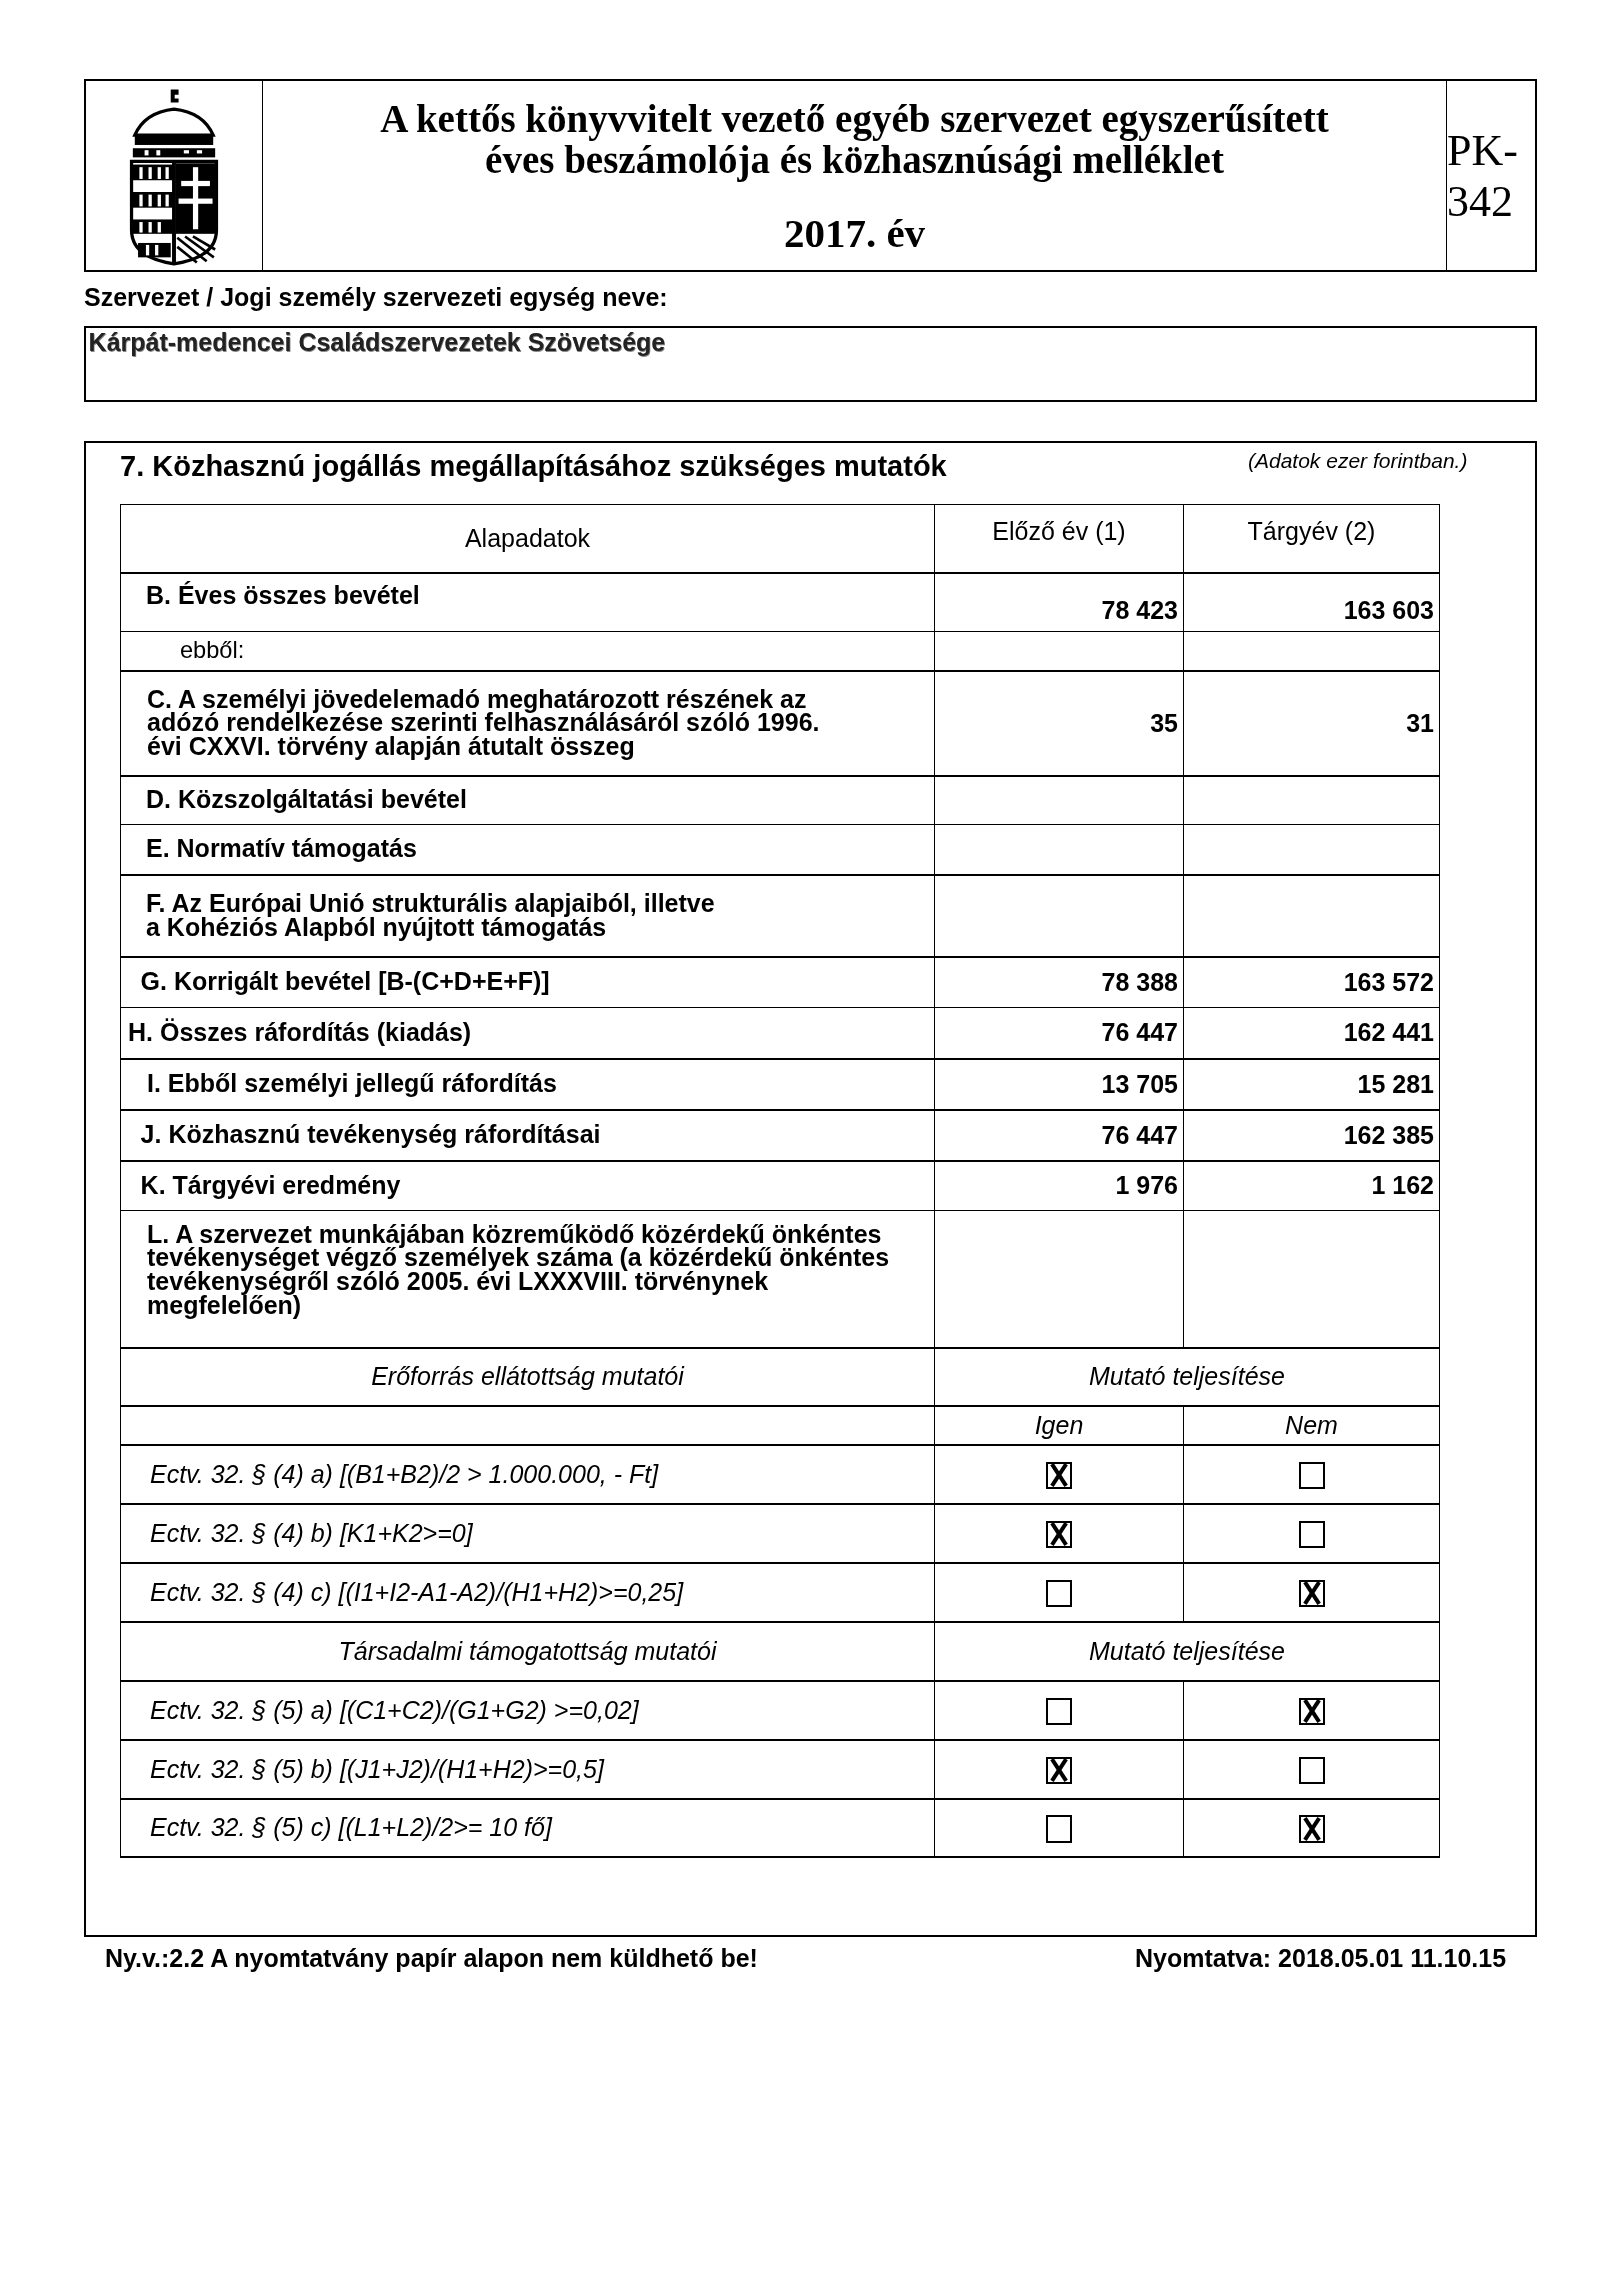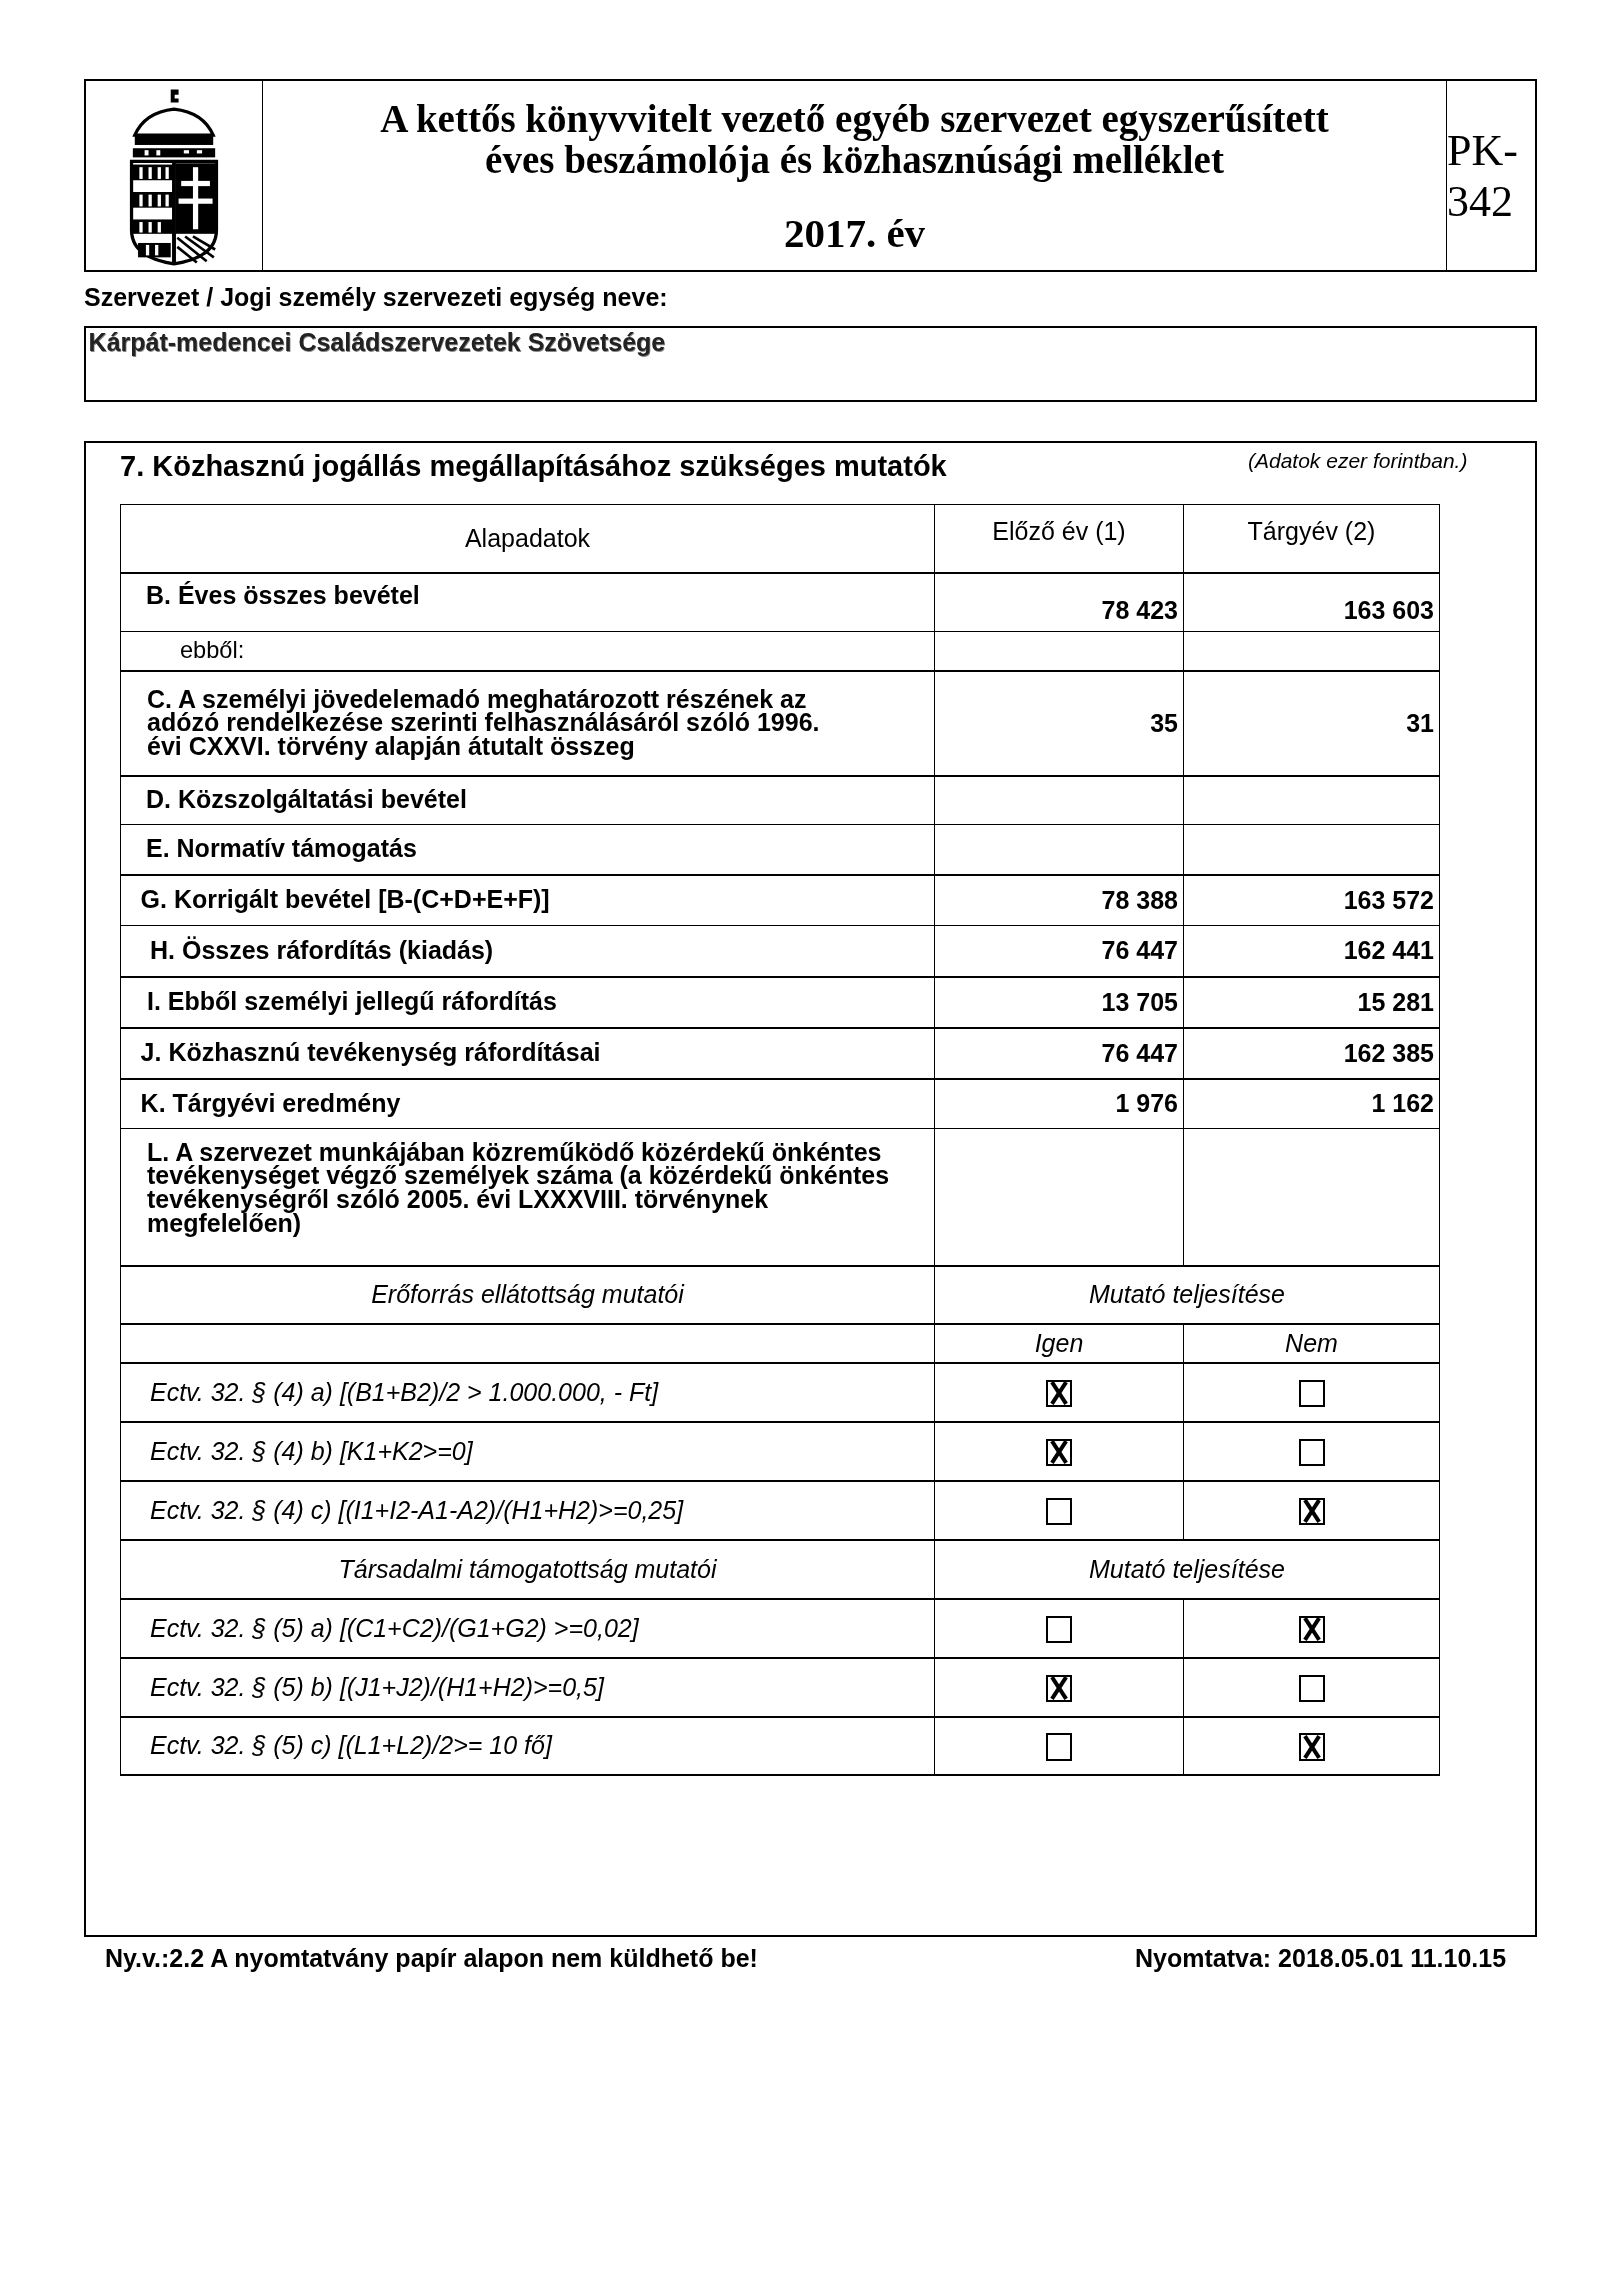--- a/index.html
+++ b/index.html
@@ -156,29 +156,34 @@
     <td></td>
     <td></td>
   </tr>
 
   <tr style="height:50px">
     <td class="lbl">E. Normatív támogatás</td>
     <td></td>
     <td></td>
   </tr>
 
+  <tr class="thick-top" style="height:82px">
+    <td class="lbl" style="padding-right:209px">F. Az Európai Unió strukturális alapjaiból, illetve a Kohéziós Alapból nyújtott támogatás</td>
+    <td></td>
+    <td></td>
+  </tr>
 
   <tr class="thick-top" style="height:51px">
     <td class="lbl" style="padding-left:19.6px">G. Korrigált bevétel [B-(C+D+E+F)]</td>
     <td class="num">78 388</td>
     <td class="num">163 572</td>
   </tr>
 
   <tr style="height:51px">
-    <td class="lbl" style="padding-left:29px">H. Összes ráfordítás (kiadás)</td>
+    <td class="lbl" style="padding-left:7px">H. Összes ráfordítás (kiadás)</td>
     <td class="num">76 447</td>
     <td class="num">162 441</td>
   </tr>
 
   <tr class="thick-top" style="height:51px">
     <td class="lbl" style="padding-left:26px">I. Ebből személyi jellegű ráfordítás</td>
     <td class="num">13 705</td>
     <td class="num">15 281</td>
   </tr>
 

